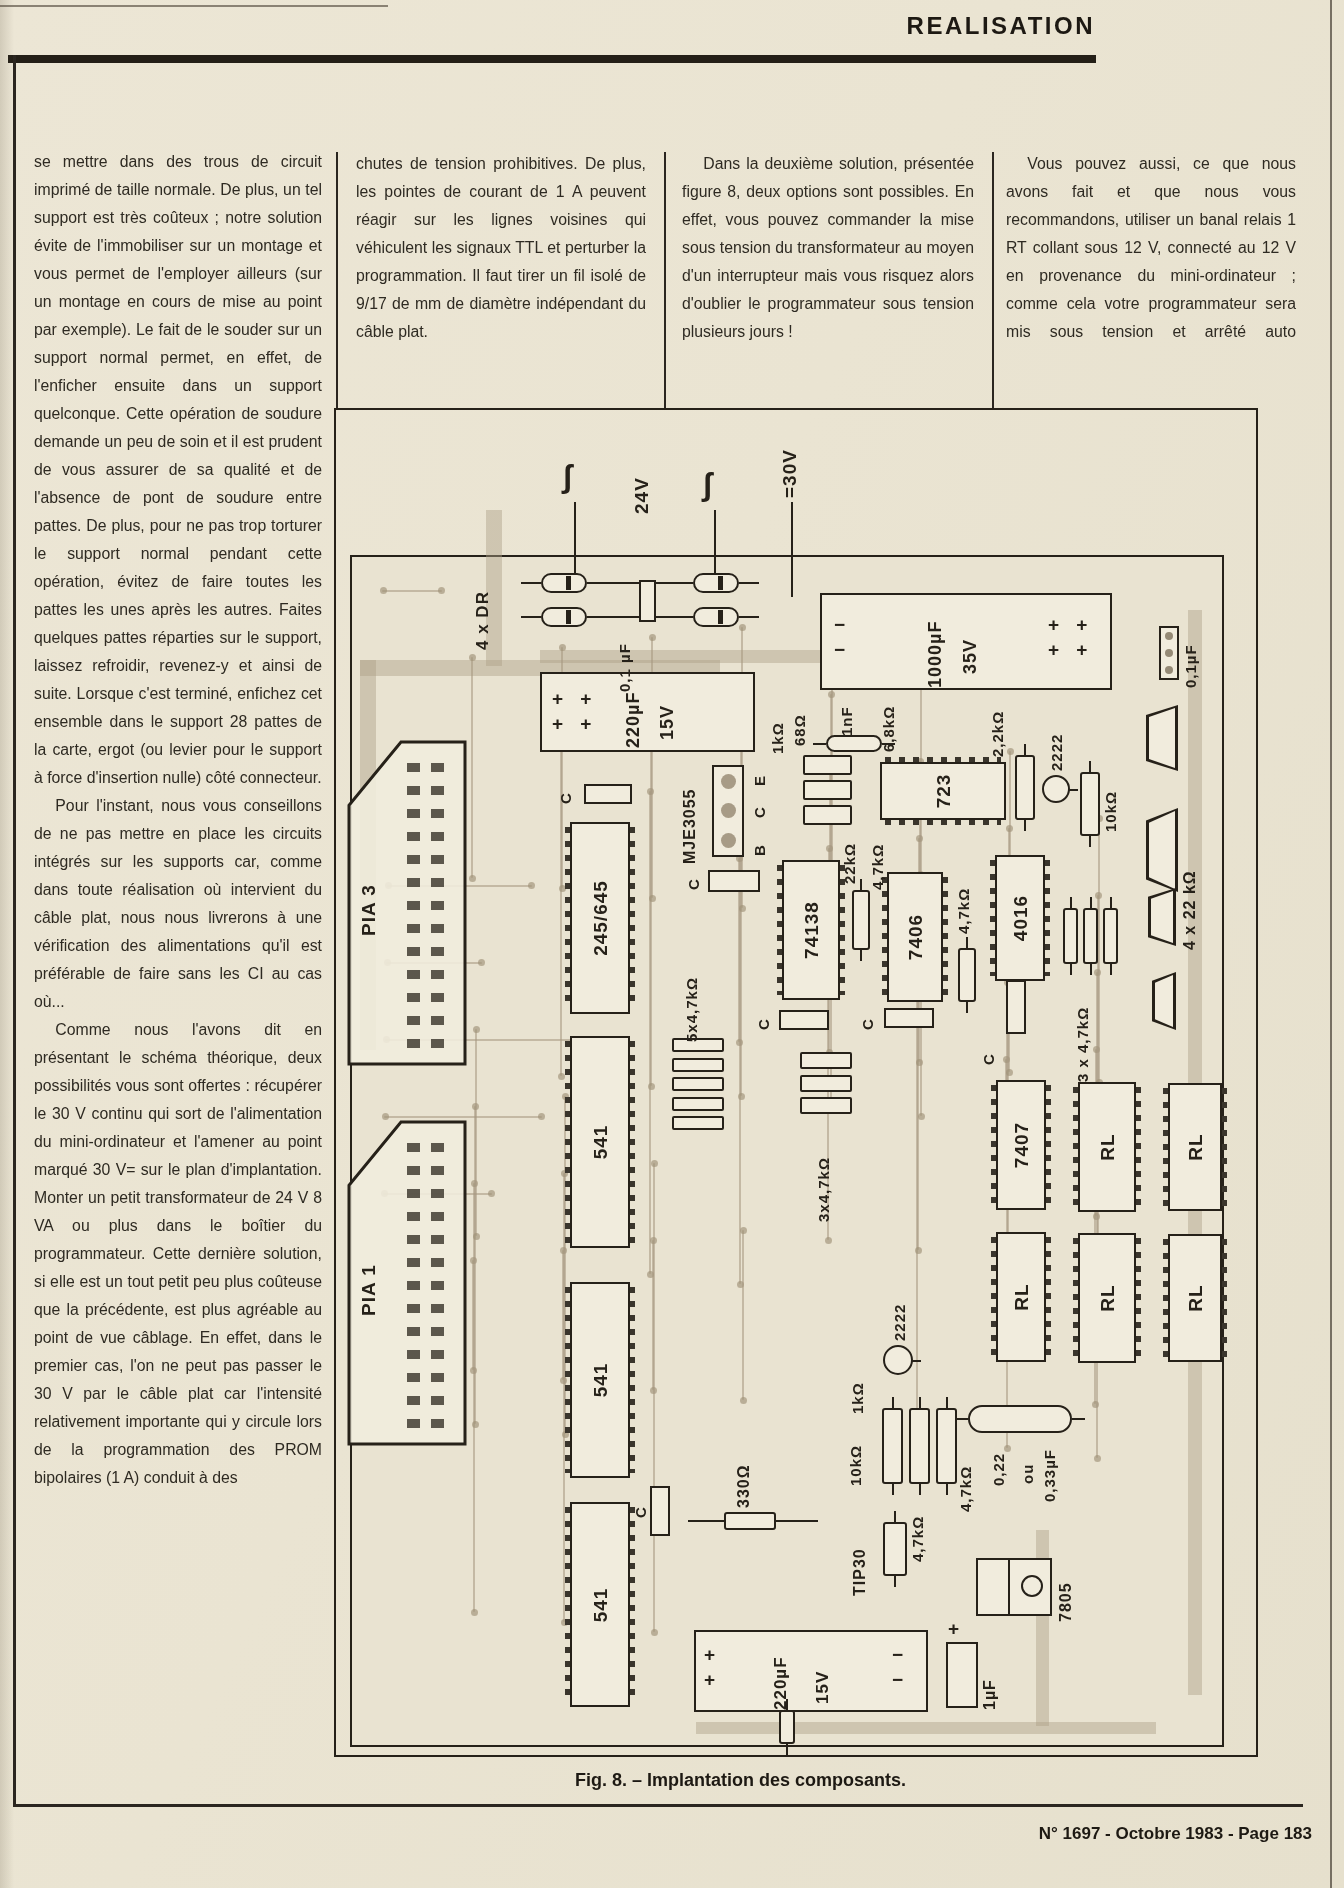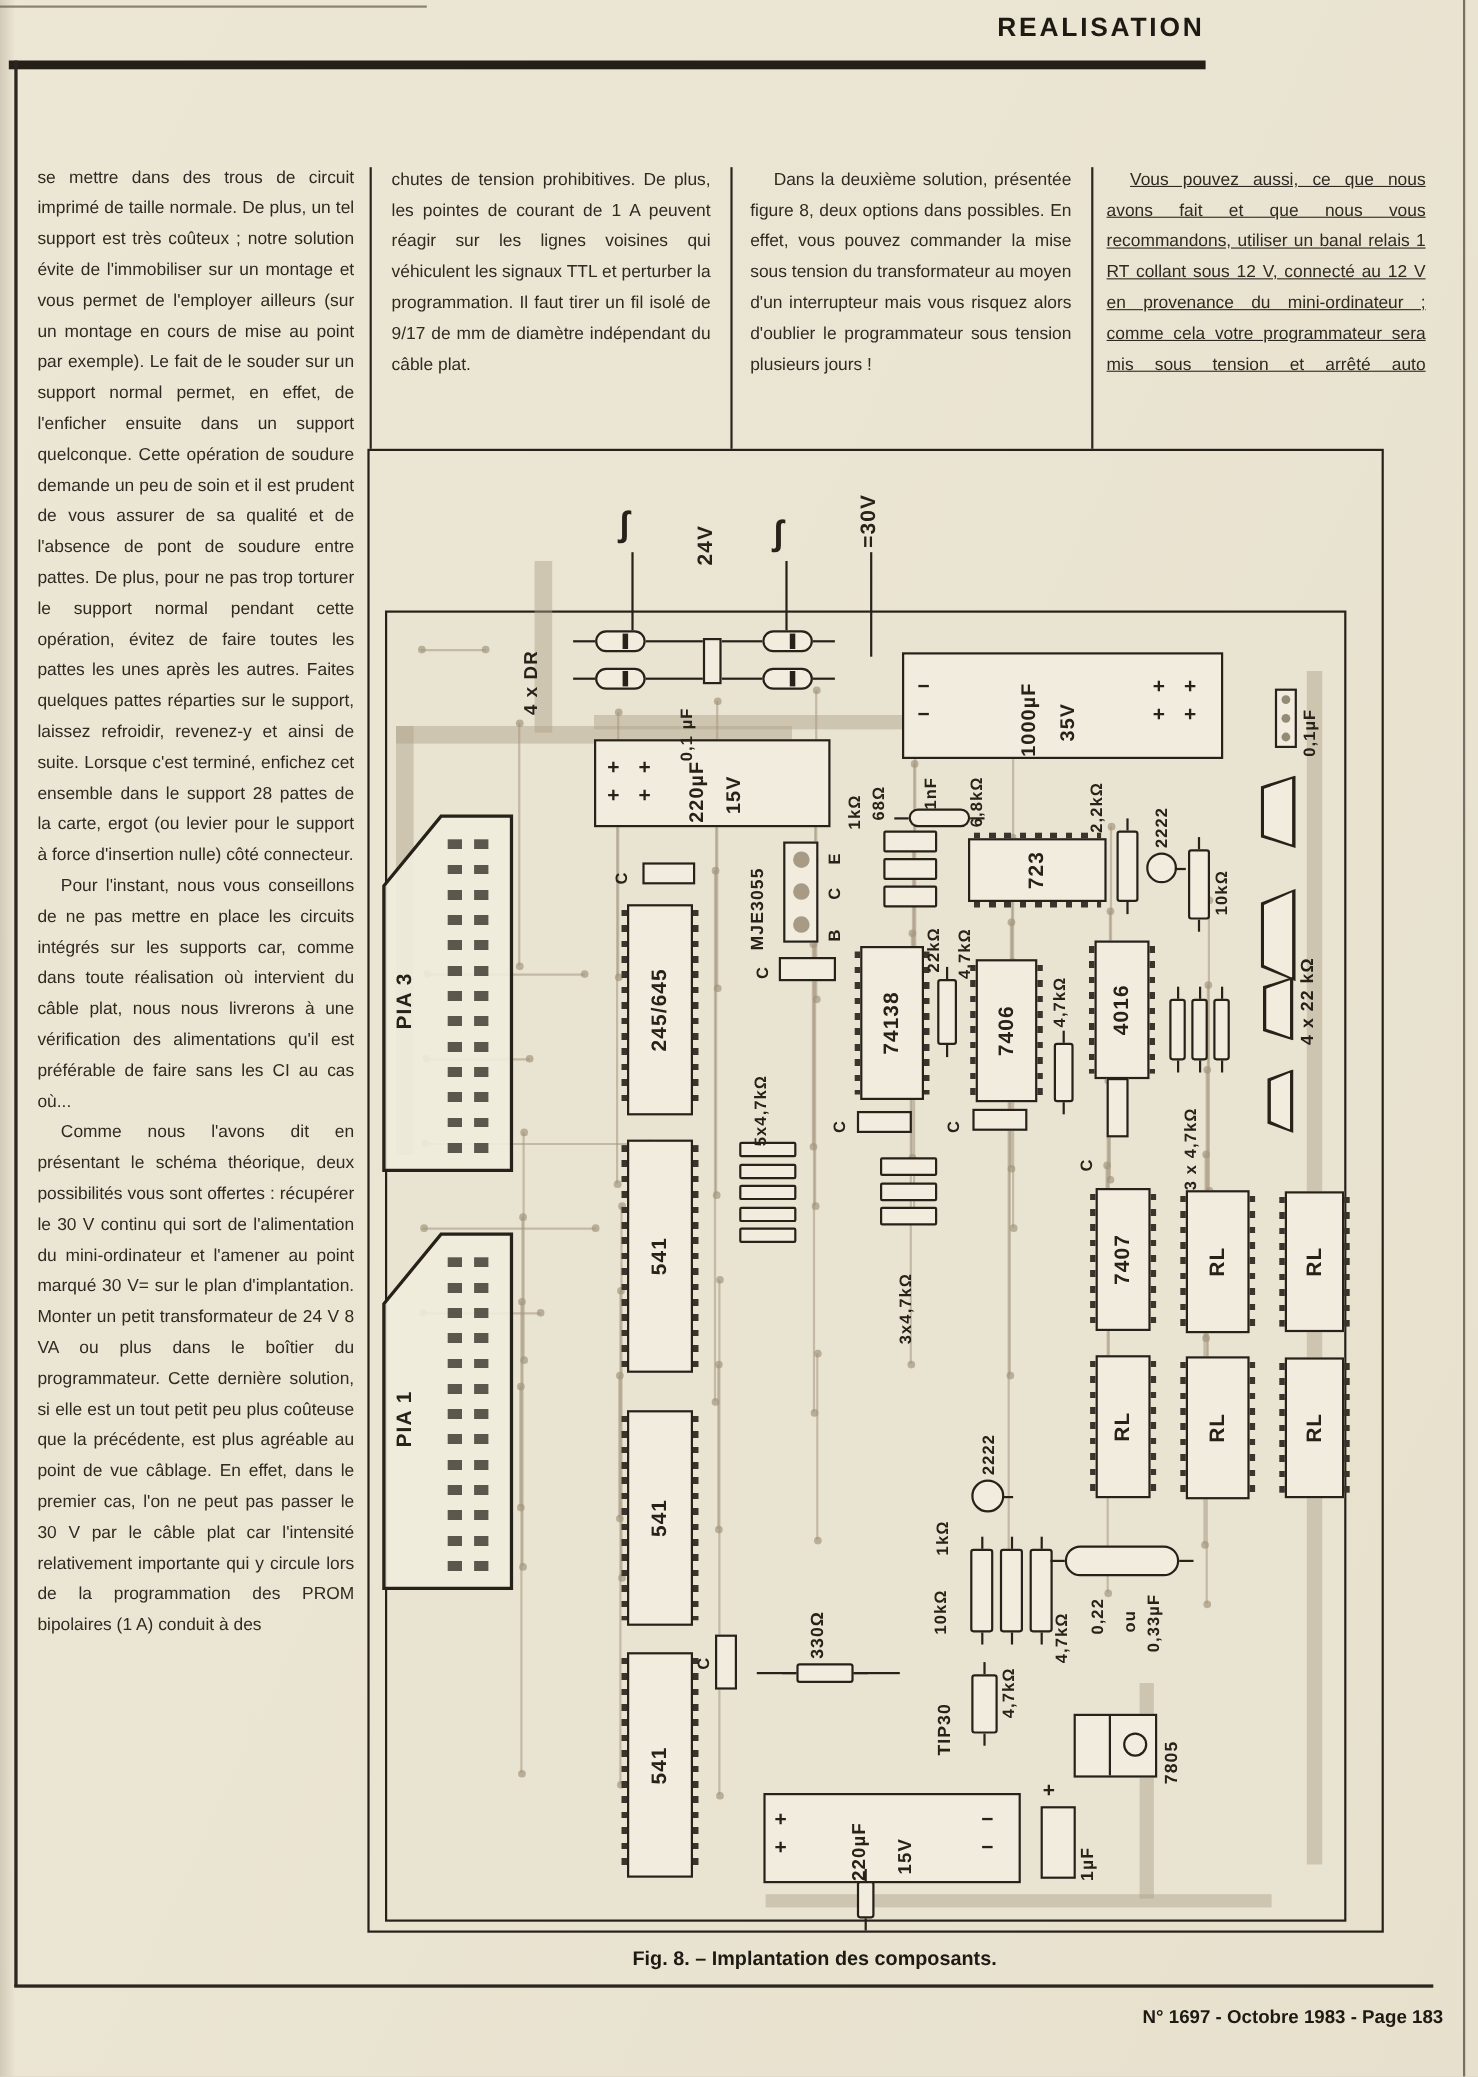--- a/index.html
+++ b/index.html
@@ -14,21 +14,21 @@
   .vrule{position:absolute;background:#2b2620;}
   .hrule{position:absolute;background:#2b2620;}
 
   .masthead{position:absolute;top:12px;right:249px;font-size:24px;font-weight:bold;
         letter-spacing:2.5px;color:#1d1913;}
 
   .col{position:absolute;font-size:15.8px;line-height:28px;text-align:justify;color:#2e2a22;}
   .col p{margin:0;}
   .col p.ind{text-indent:1.35em;}
   .col p + p{margin-top:0;}
-  .col .lastjust{text-align-last:justify;text-decoration:underline;}
+  .col .lastjust{text-align-last:justify;}
   .col h2{margin:30px 0 22px 0;font-size:27px;line-height:34px;color:#16120d;letter-spacing:.2px;}
 
   
   .figframe{position:absolute;left:334px;top:408px;width:924px;height:1349px;
         border:2px solid #262119;box-sizing:border-box;}
   #fig-canvas{position:absolute;inset:0;}
   .board{position:absolute;left:14px;top:145px;width:874px;height:1192px;
         border:2px solid #262119;box-sizing:border-box;background:#e9e3d1;}
   .trace{position:absolute;background:rgba(166,152,127,.55);border-radius:2px;z-index:0;}
   .tdot{position:absolute;width:7px;height:7px;border-radius:50%;background:rgba(160,146,120,.65);z-index:0;}
@@ -103,21 +103,21 @@
   <div class="col" style="left:34px;top:148px;width:288px;height:1644px;overflow:hidden;">
     <p>se mettre dans des trous de circuit imprimé de taille normale. De plus, un tel support est très coûteux ; notre solution évite de l'immobiliser sur un montage et vous permet de l'employer ailleurs (sur un montage en cours de mise au point par exemple). Le fait de le souder sur un support normal permet, en effet, de l'enficher ensuite dans un support quelconque. Cette opération de soudure demande un peu de soin et il est prudent de vous assurer de sa qualité et de l'absence de pont de soudure entre pattes. De plus, pour ne pas trop torturer le support normal pendant cette opération, évitez de faire toutes les pattes les unes après les autres. Faites quelques pattes réparties sur le support, laissez refroidir, revenez-y et ainsi de suite. Lorsque c'est terminé, enfichez cet ensemble dans le support 28 pattes de la carte, ergot (ou levier pour le support à force d'insertion nulle) côté connecteur.</p>
     <p class="ind">Pour l'instant, nous vous conseillons de ne pas mettre en place les circuits intégrés sur les supports car, comme dans toute réalisation où intervient du câble plat, nous nous livrerons à une vérification des alimentations qu'il est préférable de faire sans les CI au cas où...</p>
     <p class="ind">Comme nous l'avons dit en présentant le schéma théorique, deux possibilités vous sont offertes : récupérer le 30 V continu qui sort de l'alimentation du mini-ordinateur et l'amener au point marqué 30 V= sur le plan d'implantation. Monter un petit transformateur de 24 V 8 VA ou plus dans le boîtier du programmateur. Cette dernière solution, si elle est un tout petit peu plus coûteuse que la précédente, est plus agréable au point de vue câblage. En effet, dans le premier cas, l'on ne peut pas passer le 30 V par le câble plat car l'intensité relativement importante qui y circule lors de la programmation des PROM bipolaires (1 A) conduit à des</p>
   </div>
 
   <div class="col" style="left:356px;top:150px;width:290px;">
     <p>chutes de tension prohibitives. De plus, les pointes de courant de 1 A peuvent réagir sur les lignes voisines qui véhiculent les signaux TTL et perturber la programmation. Il faut tirer un fil isolé de 9/17 de mm de diamètre indépendant du câble plat.</p>
   </div>
   <div class="col" style="left:682px;top:150px;width:292px;">
-    <p class="ind">Dans la deuxième solution, présentée figure 8, deux options dans possibles. En effet, vous pouvez commander la mise sous tension du transformateur au moyen d'un interrupteur mais vous risquez alors d'oublier le programmateur sous tension plusieurs jours !</p>
+    <p class="ind">Dans la deuxième solution, présentée figure 8, deux options sont possibles. En effet, vous pouvez commander la mise sous tension du transformateur au moyen d'un interrupteur mais vous risquez alors d'oublier le programmateur sous tension plusieurs jours !</p>
   </div>
   <div class="col" style="left:1006px;top:150px;width:290px;">
     <p class="ind lastjust">Vous pouvez aussi, ce que nous avons fait et que nous vous recommandons, utiliser un banal relais 1 RT collant sous 12 V, connecté au 12 V en provenance du mini-ordinateur ; comme cela votre programmateur sera mis sous tension et arrêté auto</p>
   </div>
 
   <div class="figframe">
     <div id="fig-canvas">
       <div class="board"></div>
     <div class="band" style="left: 24px; top: 250px; width: 360px; height: 16px;"></div>
         <div class="band" style="left: 150px; top: 100px; width: 16px; height: 156px;"></div>

